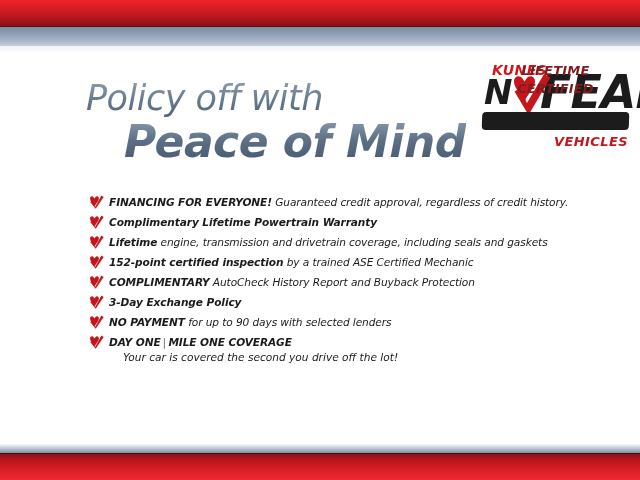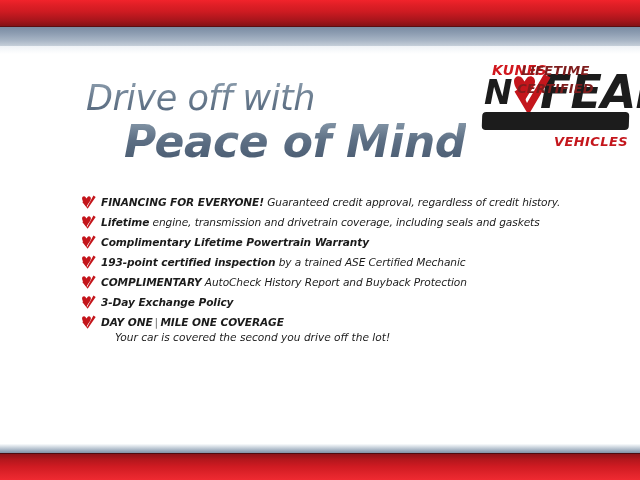--- a/index.html
+++ b/index.html
@@ -224,21 +224,21 @@
     font-style: italic;
     font-weight: bold;
     font-size: 13px;
     letter-spacing: 0.4px;
     color: #c4161c;
   }
 
   
   .bullet-list {
     position: absolute;
-    left: 80px;
+    left: 88px;
     top: 192px;
     width: 500px;
   }
   .bullet-row {
     position: relative;
     min-height: 20px;
     margin-bottom: 0px;
     padding-left: 21px;
     font-family: "DejaVu Sans", sans-serif;
     font-size: 10.6px;
@@ -285,21 +285,21 @@
 <body>
 
 <div id="promo-card">
 
   <div class="bar-red-top"></div>
   <div class="bar-red-top-hairline"></div>
   <div class="bar-gray-top"></div>
   <div class="bar-gray-top-sheen"></div>
 
   <div class="headline-block">
-    <div class="headline-line1"><span class="g">Drive off with</span></div>
+    <div class="headline-line1"><span class="g">Policy off with</span></div>
     <div class="headline-line2"><span class="g">Peace of Mind</span></div>
   </div>
 
   <div class="logo-badge">
     <div class="logo-kunes">KUNES</div>
 
     <div class="logo-nofear">
       <div class="word-n">N</div>
       <div class="word-fear">FEAR</div>
       <svg class="logo-check" viewBox="0 0 44 44">
@@ -314,37 +314,41 @@
   </div>
 
   <div class="bullet-list" id="bullet-list">
       <div class="bullet-row"><svg viewBox="0 0 18 16" class="bullet-icon">
           <path d="M2.2 3.9 C2.2 1.5 4.9 0.6 6.3 2.5 L7.3 3.9 L8.3 2.5 C9.7 0.4 12.6 1.6 12.3 4.2 C12.1 6.6 9.4 9.4 8.0 12.0 L7.3 13.4 L6.3 11.7 C4.9 9.1 2.2 6.5 2.2 3.9 Z" fill="#c4161c"></path>
           <path d="M4.6 6.6 L8.0 13.6 L15.2 0.6 L17.8 2.2 L8.6 15.6 L2.4 7.9 Z" fill="#c4161c"></path>
         </svg><span class="bullet-strong">FINANCING FOR EVERYONE!</span><span class="bullet-normal"> Guaranteed credit approval, regardless of credit history.</span></div>
       <div class="bullet-row"><svg viewBox="0 0 18 16" class="bullet-icon">
           <path d="M2.2 3.9 C2.2 1.5 4.9 0.6 6.3 2.5 L7.3 3.9 L8.3 2.5 C9.7 0.4 12.6 1.6 12.3 4.2 C12.1 6.6 9.4 9.4 8.0 12.0 L7.3 13.4 L6.3 11.7 C4.9 9.1 2.2 6.5 2.2 3.9 Z" fill="#c4161c"></path>
           <path d="M4.6 6.6 L8.0 13.6 L15.2 0.6 L17.8 2.2 L8.6 15.6 L2.4 7.9 Z" fill="#c4161c"></path>
+        </svg><span class="bullet-strong">Complimentary Lifetime Powertrain Warranty</span></div>
+      <div class="bullet-row"><svg viewBox="0 0 18 16" class="bullet-icon">
+          <path d="M2.2 3.9 C2.2 1.5 4.9 0.6 6.3 2.5 L7.3 3.9 L8.3 2.5 C9.7 0.4 12.6 1.6 12.3 4.2 C12.1 6.6 9.4 9.4 8.0 12.0 L7.3 13.4 L6.3 11.7 C4.9 9.1 2.2 6.5 2.2 3.9 Z" fill="#c4161c"></path>
+          <path d="M4.6 6.6 L8.0 13.6 L15.2 0.6 L17.8 2.2 L8.6 15.6 L2.4 7.9 Z" fill="#c4161c"></path>
         </svg><span class="bullet-strong">Lifetime</span><span class="bullet-normal"> engine, transmission and drivetrain coverage, including seals and gaskets</span></div>
       <div class="bullet-row"><svg viewBox="0 0 18 16" class="bullet-icon">
           <path d="M2.2 3.9 C2.2 1.5 4.9 0.6 6.3 2.5 L7.3 3.9 L8.3 2.5 C9.7 0.4 12.6 1.6 12.3 4.2 C12.1 6.6 9.4 9.4 8.0 12.0 L7.3 13.4 L6.3 11.7 C4.9 9.1 2.2 6.5 2.2 3.9 Z" fill="#c4161c"></path>
           <path d="M4.6 6.6 L8.0 13.6 L15.2 0.6 L17.8 2.2 L8.6 15.6 L2.4 7.9 Z" fill="#c4161c"></path>
-        </svg><span class="bullet-strong">Complimentary Lifetime Powertrain Warranty</span></div>
-      <div class="bullet-row"><svg viewBox="0 0 18 16" class="bullet-icon">
-          <path d="M2.2 3.9 C2.2 1.5 4.9 0.6 6.3 2.5 L7.3 3.9 L8.3 2.5 C9.7 0.4 12.6 1.6 12.3 4.2 C12.1 6.6 9.4 9.4 8.0 12.0 L7.3 13.4 L6.3 11.7 C4.9 9.1 2.2 6.5 2.2 3.9 Z" fill="#c4161c"></path>
-          <path d="M4.6 6.6 L8.0 13.6 L15.2 0.6 L17.8 2.2 L8.6 15.6 L2.4 7.9 Z" fill="#c4161c"></path>
-        </svg><span class="bullet-strong">193-point certified inspection</span><span class="bullet-normal"> by a trained ASE Certified Mechanic</span></div>
+        </svg><span class="bullet-strong">152-point certified inspection</span><span class="bullet-normal"> by a trained ASE Certified Mechanic</span></div>
       <div class="bullet-row"><svg viewBox="0 0 18 16" class="bullet-icon">
           <path d="M2.2 3.9 C2.2 1.5 4.9 0.6 6.3 2.5 L7.3 3.9 L8.3 2.5 C9.7 0.4 12.6 1.6 12.3 4.2 C12.1 6.6 9.4 9.4 8.0 12.0 L7.3 13.4 L6.3 11.7 C4.9 9.1 2.2 6.5 2.2 3.9 Z" fill="#c4161c"></path>
           <path d="M4.6 6.6 L8.0 13.6 L15.2 0.6 L17.8 2.2 L8.6 15.6 L2.4 7.9 Z" fill="#c4161c"></path>
         </svg><span class="bullet-strong">COMPLIMENTARY</span><span class="bullet-normal"> AutoCheck History Report and Buyback Protection</span></div>
       <div class="bullet-row"><svg viewBox="0 0 18 16" class="bullet-icon">
           <path d="M2.2 3.9 C2.2 1.5 4.9 0.6 6.3 2.5 L7.3 3.9 L8.3 2.5 C9.7 0.4 12.6 1.6 12.3 4.2 C12.1 6.6 9.4 9.4 8.0 12.0 L7.3 13.4 L6.3 11.7 C4.9 9.1 2.2 6.5 2.2 3.9 Z" fill="#c4161c"></path>
           <path d="M4.6 6.6 L8.0 13.6 L15.2 0.6 L17.8 2.2 L8.6 15.6 L2.4 7.9 Z" fill="#c4161c"></path>
         </svg><span class="bullet-strong">3-Day Exchange Policy</span></div>
+      <div class="bullet-row"><svg viewBox="0 0 18 16" class="bullet-icon">
+          <path d="M2.2 3.9 C2.2 1.5 4.9 0.6 6.3 2.5 L7.3 3.9 L8.3 2.5 C9.7 0.4 12.6 1.6 12.3 4.2 C12.1 6.6 9.4 9.4 8.0 12.0 L7.3 13.4 L6.3 11.7 C4.9 9.1 2.2 6.5 2.2 3.9 Z" fill="#c4161c"></path>
+          <path d="M4.6 6.6 L8.0 13.6 L15.2 0.6 L17.8 2.2 L8.6 15.6 L2.4 7.9 Z" fill="#c4161c"></path>
+        </svg><span class="bullet-strong">NO PAYMENT</span><span class="bullet-normal"> for up to 90 days with selected lenders</span></div>
       <div class="bullet-row"><svg viewBox="0 0 18 16" class="bullet-icon">
           <path d="M2.2 3.9 C2.2 1.5 4.9 0.6 6.3 2.5 L7.3 3.9 L8.3 2.5 C9.7 0.4 12.6 1.6 12.3 4.2 C12.1 6.6 9.4 9.4 8.0 12.0 L7.3 13.4 L6.3 11.7 C4.9 9.1 2.2 6.5 2.2 3.9 Z" fill="#c4161c"></path>
           <path d="M4.6 6.6 L8.0 13.6 L15.2 0.6 L17.8 2.2 L8.6 15.6 L2.4 7.9 Z" fill="#c4161c"></path>
         </svg><span class="bullet-strong">DAY ONE</span><span class="bullet-divider">|</span><span class="bullet-strong">MILE ONE COVERAGE</span><span class="bullet-sub">Your car is covered the second you drive off the lot!</span></div>
     </div>
 
   <div class="bar-gray-bottom"></div>
   <div class="bar-bottom-hairline"></div>
   <div class="bar-red-bottom"></div>
 

